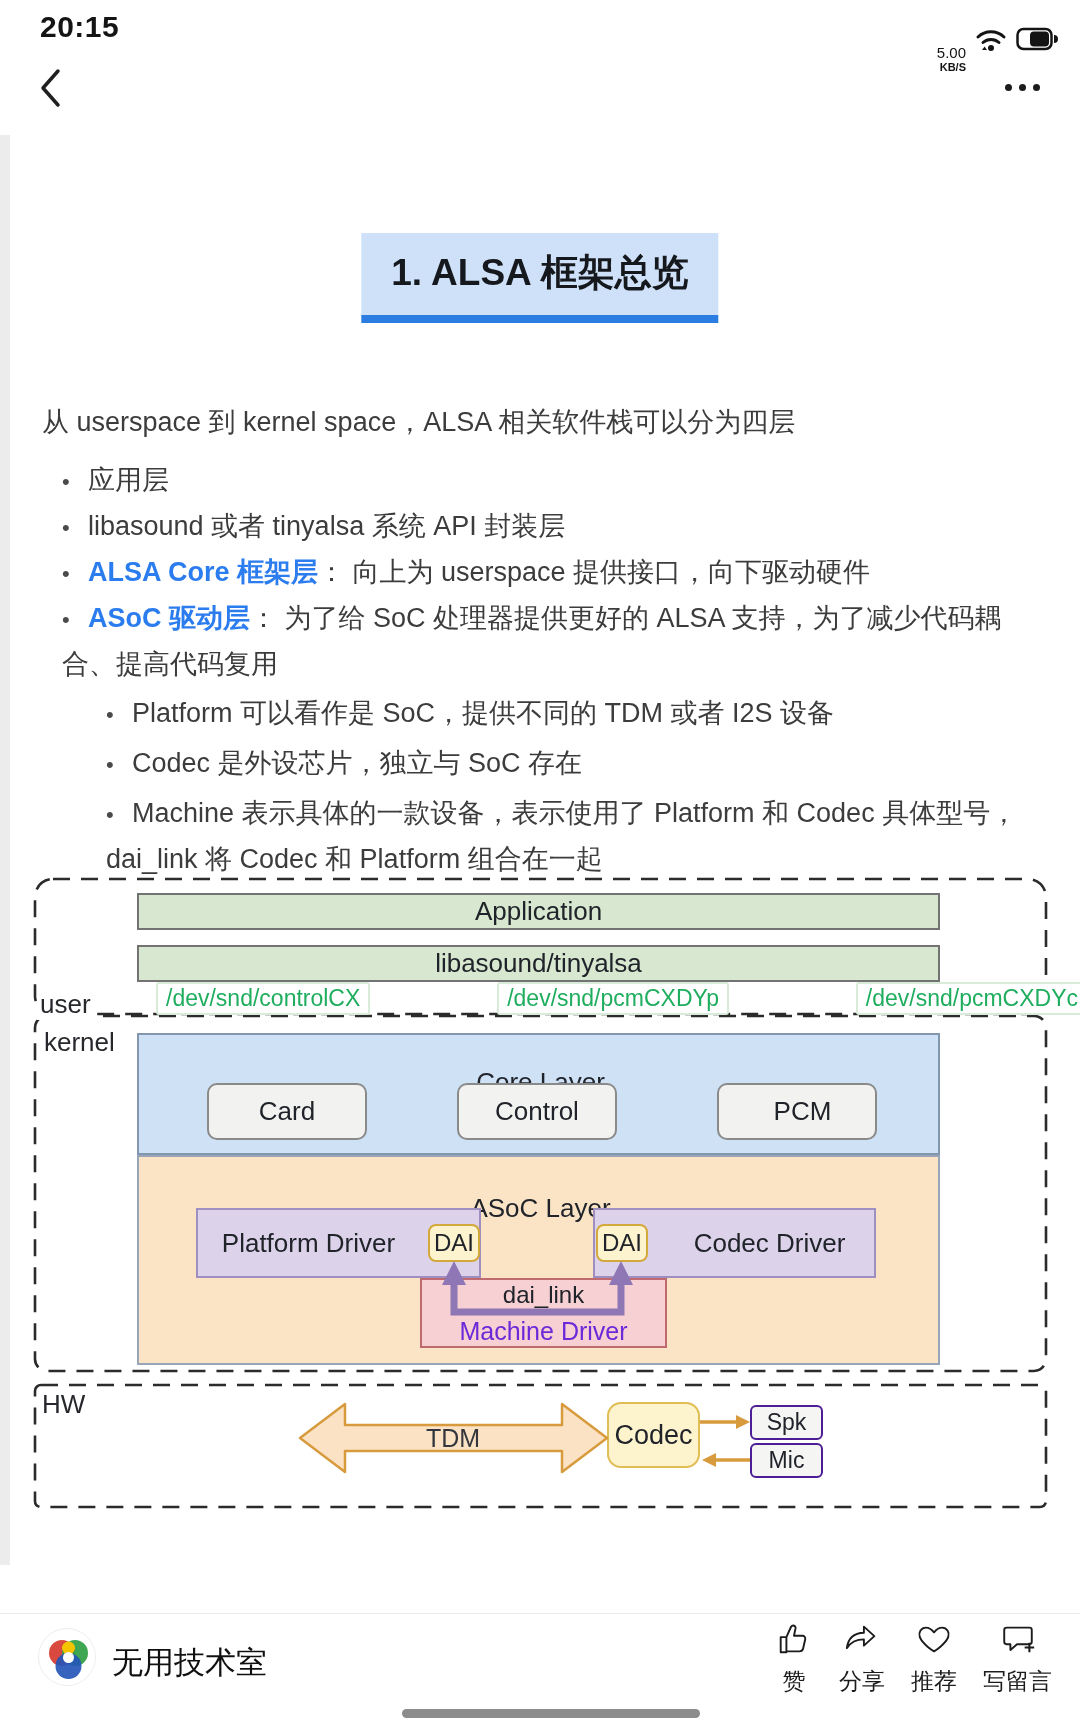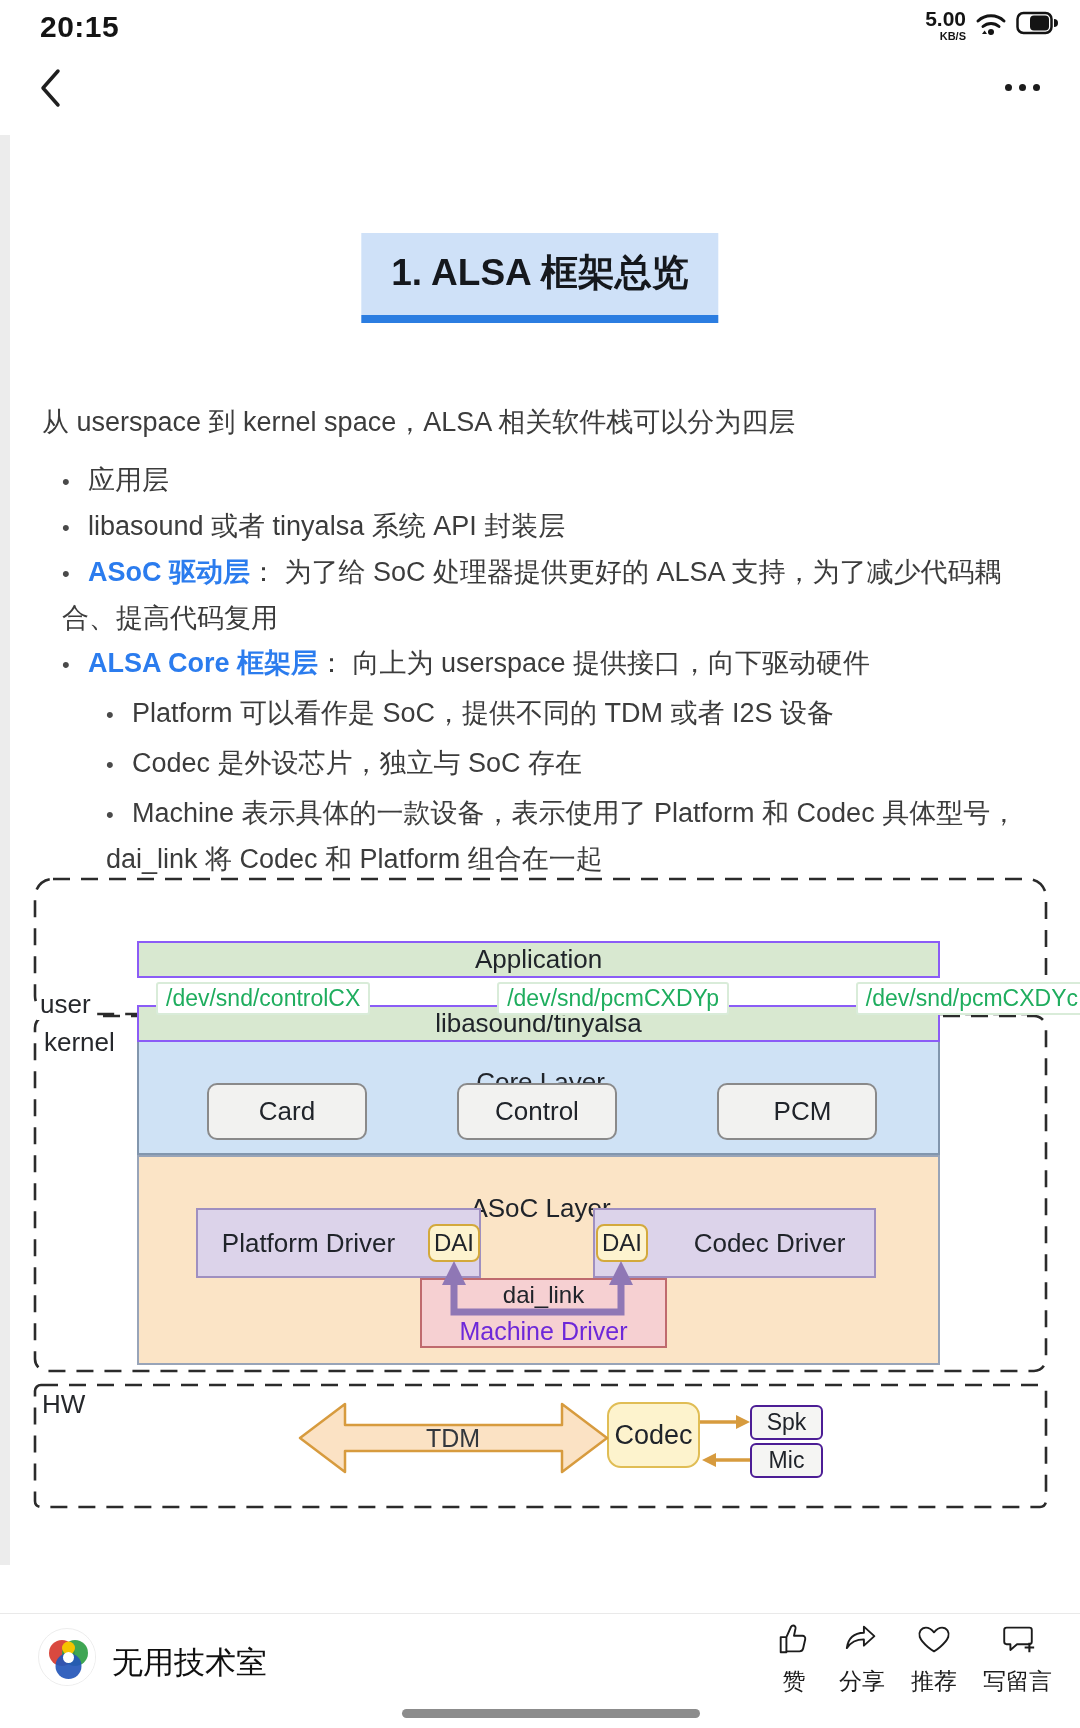--- a/index.html
+++ b/index.html
@@ -5,21 +5,21 @@
   * { margin:0; padding:0; box-sizing:border-box; }
   html,body { width:1080px; height:1728px; }
   body { position:relative; background:#ffffff; overflow:hidden;
          font-family:"Liberation Sans","DejaVu Sans",sans-serif; color:#1f1f1f; }
   .abs { position:absolute; }
 
   
   .sb-time { left:40px; top:10px; font-size:30px; font-weight:600; letter-spacing:.5px; color:#141414; }
   .sb-right { right:22px; top:8px; display:flex; align-items:center; gap:8px; }
   .net { text-align:right; line-height:1; color:#141414; }
-  .net .v { font-size:21px; font-weight:700; }
+  .net .v { font-size:15px; font-weight:400;margin-top:37px; }
   .net .u { font-size:11px; font-weight:600; margin-top:2px; }
 
   
   .nav-back { left:34px; top:66px; width:40px; height:40px; cursor:pointer; }
   .nav-more { right:40px; top:84px; display:flex; gap:7px; cursor:pointer; }
   .nav-more i { width:7px; height:7px; border-radius:50%; background:#1c1c1c; display:block; }
 
   .left-strip { left:0; top:135px; width:10px; height:1430px; background:#ececec; }
 
   
@@ -36,21 +36,21 @@
   .lvl2 { margin-left:64px; margin-top:4px; }
   .li .dot { display:inline-block; width:26px; color:#4a4a4a; font-size:22px; }
   .term { color:#2b7cee; font-weight:700; }
 
   
   .diagram { left:33px; top:877px; width:1015px; height:633px; }
   .diagram svg.bg, .diagram svg.fg { position:absolute; left:0; top:0; pointer-events:none; }
   .diagram svg.fg { z-index:4; }
   .dbox { position:absolute; display:flex; align-items:center; justify-content:center;
           font-size:26px; color:#20242a; z-index:2; }
-  .greenbar { left:104px; width:803px; height:37px; background:#d8e8d0; border:2px solid #8b5cf6;margin-top:48px; }
+  .greenbar { left:104px; width:803px; height:37px; background:#d8e8d0; border:2px solid #737373; }
   .devrow { left:123px; top:105px; width:932px; display:flex; justify-content:space-between; z-index:2;gap:20px; }
   .devchip { background:#ffffff; border:2px solid #d9ecd9; border-radius:3px; padding:1px 8px;
              color:#1fad5e; font-size:23px; white-space:nowrap; }
   .zonelabel { position:absolute; font-size:26px; color:#26282c; background:#fff; padding:0 3px; z-index:3; }
   .corebox { left:104px; top:156px; width:803px; height:122px; background:#cfe2f5;
              border:2px solid #8296ad; z-index:1; position:absolute; }
   .layer-title { position:absolute; width:100%; text-align:center; font-size:26px; color:#20242a; z-index:2;margin-top:24px; }
   .corebtn { top:206px; width:160px; height:57px; background:#f2f2f0; border:2px solid #8a8a8a; border-radius:10px; }
   .asocbox { left:104px; top:278px; width:803px; height:210px; background:#fbe4c6;
              border:2px solid #98a4b8; z-index:1; position:absolute; }
@@ -122,39 +122,39 @@
 
 <div class="abs title-wrap">
   <span class="title-hl">1. ALSA 框架总览</span>
   <span class="title-ul"></span>
 </div>
 
 <div class="abs article">
   <p class="intro">从 userspace 到 kernel space，ALSA 相关软件栈可以分为四层</p>
   <div class="li lvl1"><span class="dot">•</span><span>应用层</span></div>
   <div class="li lvl1"><span class="dot">•</span><span>libasound 或者 tinyalsa 系统 API 封装层</span></div>
+  <div class="li lvl1"><span class="dot">•</span><span class="term">ALSA Core 框架层</span><span>： 向上为 userspace 提供接口，向下驱动硬件</span></div>
   <div class="li lvl1"><span class="dot">•</span><span class="term">ASoC 驱动层</span><span>： 为了给 SoC 处理器提供更好的 ALSA 支持，为了减少代码耦合、提高代码复用</span></div>
-  <div class="li lvl1"><span class="dot">•</span><span class="term">ALSA Core 框架层</span><span>： 向上为 userspace 提供接口，向下驱动硬件</span></div>
   <div class="li lvl2"><span class="dot">•</span><span>Platform 可以看作是 SoC，提供不同的 TDM 或者 I2S 设备</span></div>
   <div class="li lvl2"><span class="dot">•</span><span>Codec 是外设芯片，独立与 SoC 存在</span></div>
   <div class="li lvl2"><span class="dot">•</span><span>Machine 表示具体的一款设备，表示使用了 Platform 和 Codec 具体型号，dai_link 将 Codec 和 Platform 组合在一起</span></div>
 </div>
 
 <div class="abs diagram">
 
   <svg class="bg" width="1015" height="633" viewBox="0 0 1015 633">
     <rect x="2" y="2" width="1011" height="135" rx="18" fill="none" stroke="#2b2b2b" stroke-width="2.6" stroke-dasharray="17 11"></rect>
     <rect x="2" y="139" width="1011" height="355" rx="12" fill="none" stroke="#2b2b2b" stroke-width="2.6" stroke-dasharray="17 11"></rect>
     <rect x="2" y="508" width="1011" height="122" rx="6" fill="none" stroke="#2b2b2b" stroke-width="2.6" stroke-dasharray="17 11"></rect>
   </svg>
 
   <div class="dbox greenbar" style="top:16px;">
       <span>Application</span>
     </div>
-  <div class="dbox greenbar" style="top:80px;text-align:right;">
+  <div class="dbox greenbar" style="top:68px;text-align:right;">
       <span>libasound/tinyalsa</span>
     </div>
   <div class="abs devrow">
     <span class="devchip">/dev/snd/controlCX</span>
     <span class="devchip">/dev/snd/pcmCXDYp</span>
     <span class="devchip">/dev/snd/pcmCXDYc</span>
   </div>
   <span class="zonelabel" style="left:4px; top:112px;">user</span>
   <span class="zonelabel" style="left:8px; top:150px;">kernel</span>
 

